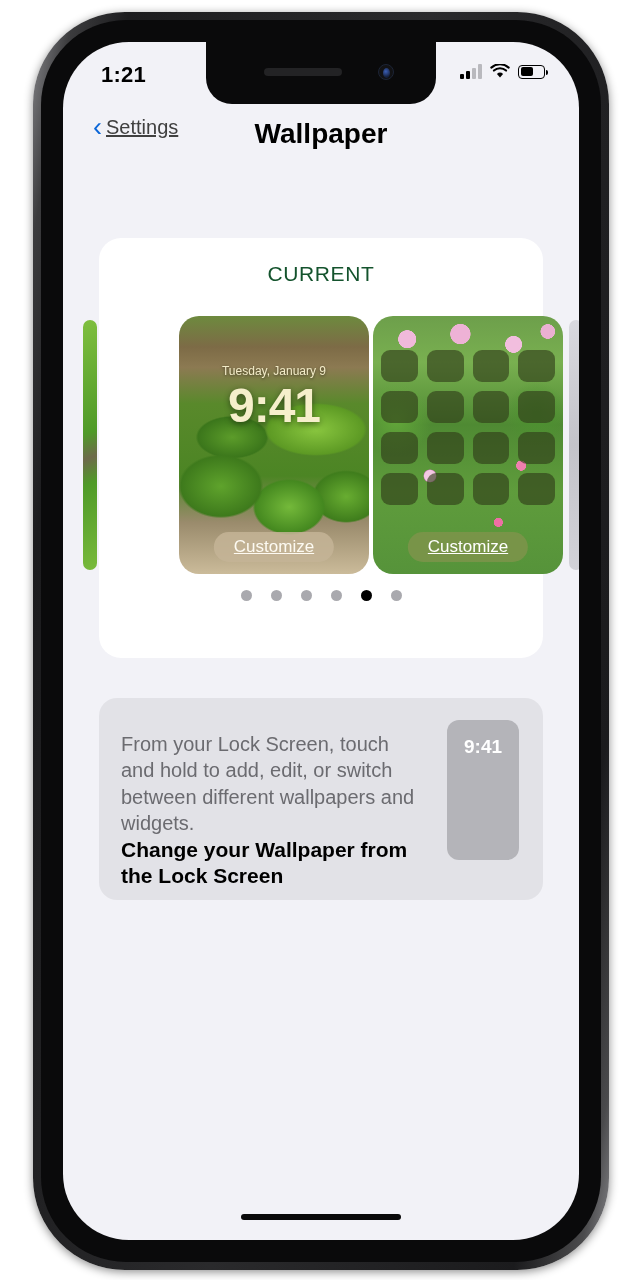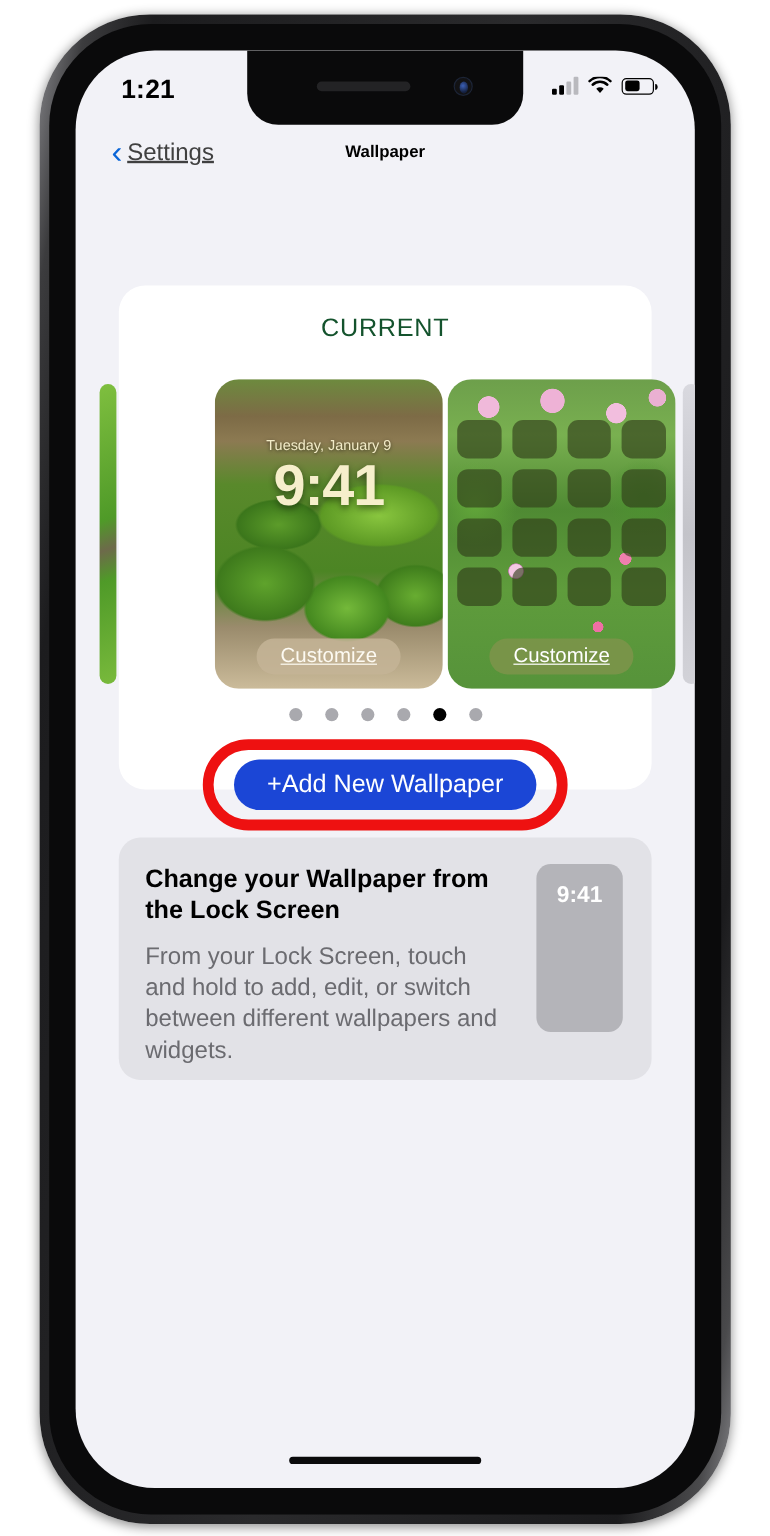--- a/index.html
+++ b/index.html
@@ -65,21 +65,21 @@
     border-radius:0 2px 2px 0; background:#000; }
   #battery-fill{ position:absolute; left:1.5px; top:1.5px; bottom:1.5px; width:48%; border-radius:2px; background:#000; }
 
   
   #nav-bar{ position:absolute; top:62px; left:0; width:100%; height:58px; z-index:20; }
   #back-button{ position:absolute; left:30px; top:10px; display:flex; align-items:center; gap:4px;
     color:#0b66d8; cursor:pointer; }
   #chevron-left-icon{ font-size:27px; line-height:1; font-weight:400; color:#0b66d8; }
   #back-button-label{ font-size:20px; color:#404040; text-decoration:underline; }
   #page-title{ position:absolute; left:0; top:14px; width:100%; text-align:center;
-    font-size:14px; font-weight:700; color:#000; }
+    font-size:28px; font-weight:700; color:#000; }
 
   
   #content{ position:absolute; top:120px; left:0; width:100%; bottom:0; }
 
   
   #current-card{
     position:absolute; left:36px; top:76px; width:444px; height:420px;
     background:#fff; border-radius:22px;
   }
   #current-label{ text-align:center; font-size:21px; color:#14532d; letter-spacing:.6px; padding-top:24px; }
@@ -256,29 +256,25 @@
 
           <div id="page-dots">
             <i class="page-dot"></i>
             <i class="page-dot"></i>
             <i class="page-dot"></i>
             <i class="page-dot"></i>
             <i class="page-dot active"></i>
             <i class="page-dot"></i>
           </div>
 
-          <div id="add-wallpaper-wrap">
-            <div id="annotation-ring"></div>
-            <div id="add-new-wallpaper-button">+Add New Wallpaper</div>
-          </div>
         </div>
 
         <div id="info-card">
+          <div id="info-body">From your Lock Screen, touch and hold to add, edit, or switch between different wallpapers and widgets.</div>
           <div id="info-title">Change your Wallpaper from the Lock Screen</div>
-          <div id="info-body">From your Lock Screen, touch and hold to add, edit, or switch between different wallpapers and widgets.</div>
           <div id="info-phone-thumb">
             <div id="info-phone-time">9:41</div>
           </div>
         </div>
 
         <div id="home-indicator"></div>
       </div>
 
     </div>
   </div>

